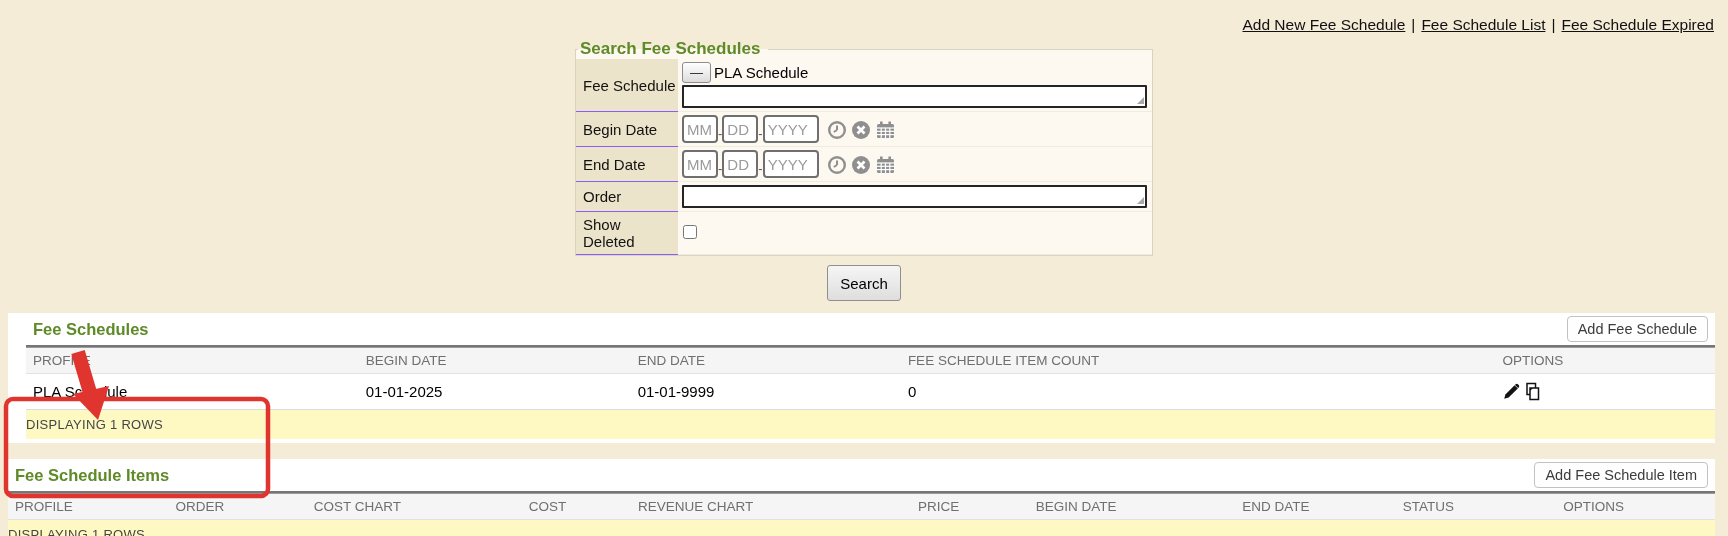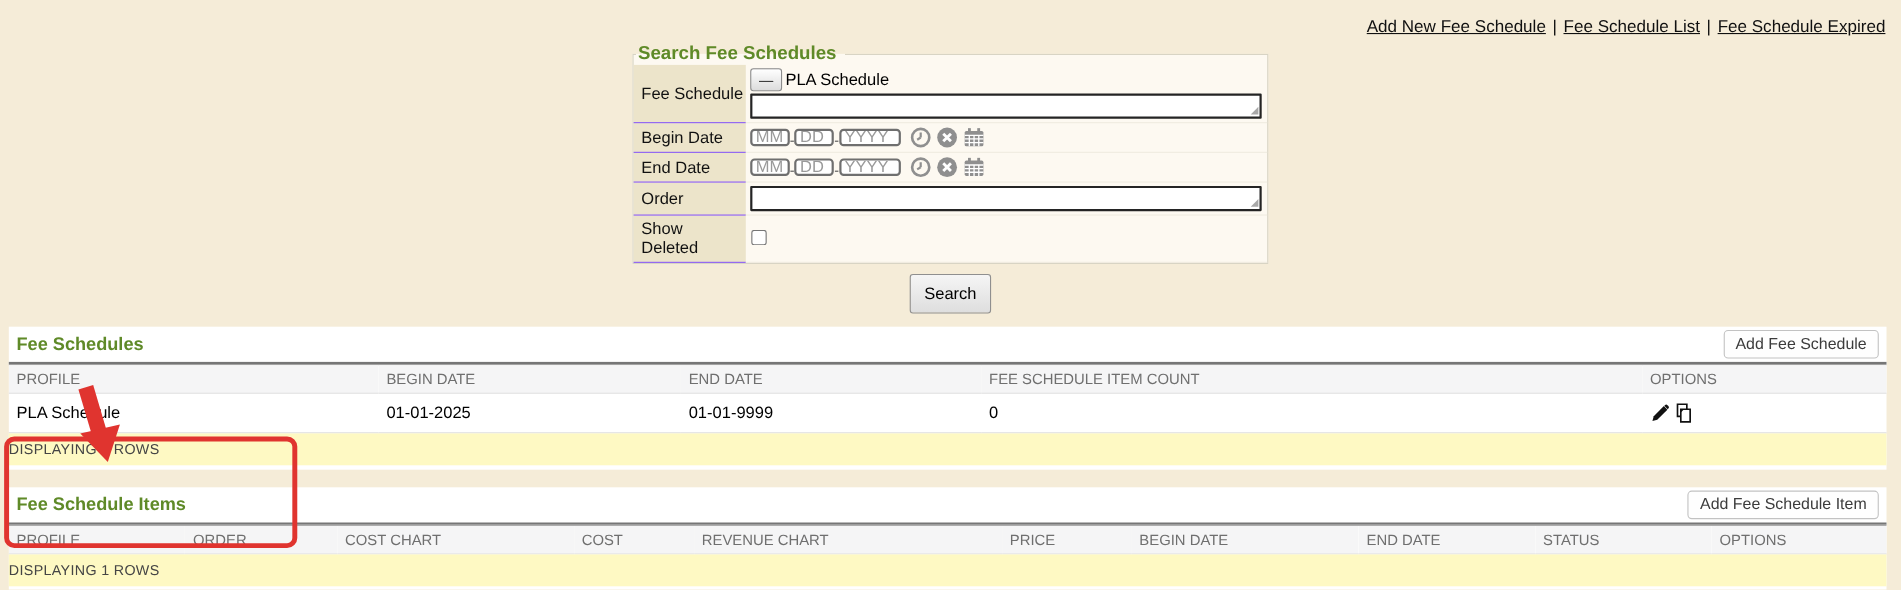--- a/index.html
+++ b/index.html
@@ -58,21 +58,21 @@
     background:#fff; font-size:14px; padding:1px 4px;
   }
   .grip {
     position:absolute; right:3px; bottom:4px;
     width:0; height:0;
     border-left:7px solid transparent;
     border-bottom:7px solid #a8a8a8;
     pointer-events:none;
   }
   .date-seg {
-    height:16px; border:2px solid #6f6f6f; border-radius:4px;
+    height:28px; border:2px solid #6f6f6f; border-radius:4px;
     background:#fff; font-size:15px; padding:1px 3px; color:#333;
   }
   .date-seg::placeholder { color:#9a9a9a; }
   .seg-mm,.seg-dd { width:36px; }
   .seg-yy { width:56px; }
   .dash { color:#555; font-size:13px; margin:0 0px; position:relative; top:3px; }
   .date-icons { display:inline-flex; align-items:center; gap:4px; margin-left:8px; vertical-align:middle; }
   .icon-btn { display:inline-flex; cursor:pointer; line-height:0; }
   .chk {
     width:14px; height:14px; margin:2px 0 2px 1px;
@@ -85,21 +85,21 @@
     background:linear-gradient(#f5f5f5,#dedede);
     font-size:15px; color:#000; cursor:pointer; padding:0 12px;
     font-family:inherit;
   }
   
   .section {
     background:#fff;
     margin:0 13px 0 8px;
     padding-bottom:4px;
   }
-  .section.first { margin-top:12px; }
+  .section.first { margin-top:12px;padding-left:18px; }
   .section.gap { margin-top:16px; }
   .sec-head {
     display:flex; justify-content:space-between; align-items:center;
     padding:3px 7px 3px 7px; height:32px;
   }
   .sec-title { font-size:16.5px; font-weight:bold; color:#5f8a28; }
   .add-btn {
     height:26px; padding:0 10px;
     border:1px solid #c2c2c2; border-radius:4px;
     background:#fefefe; color:#3c3c3c;

